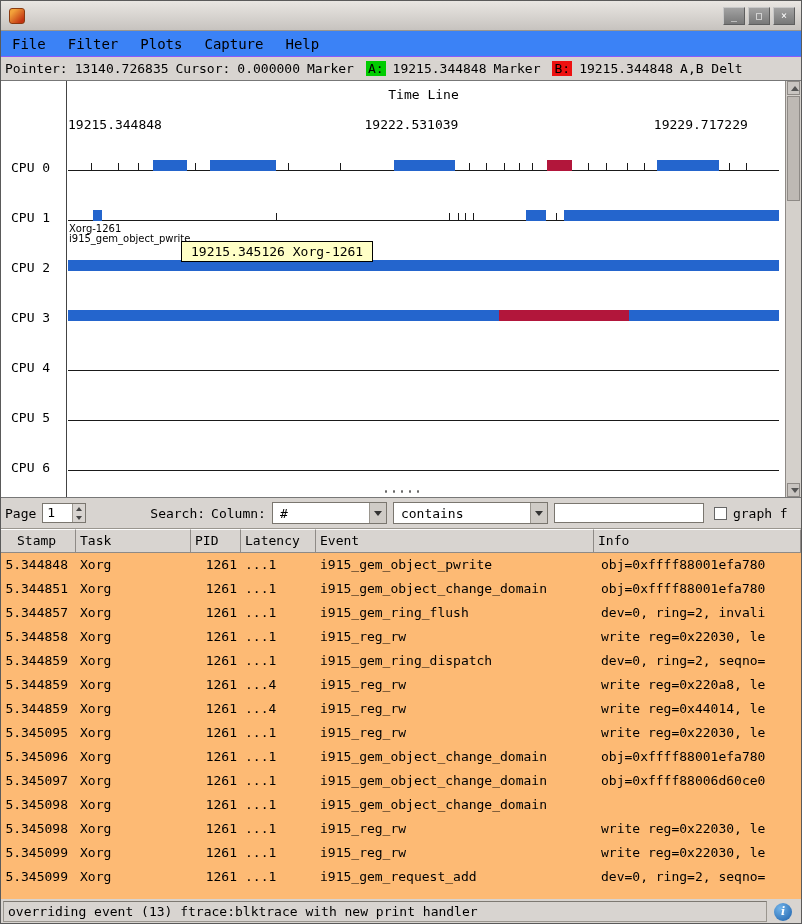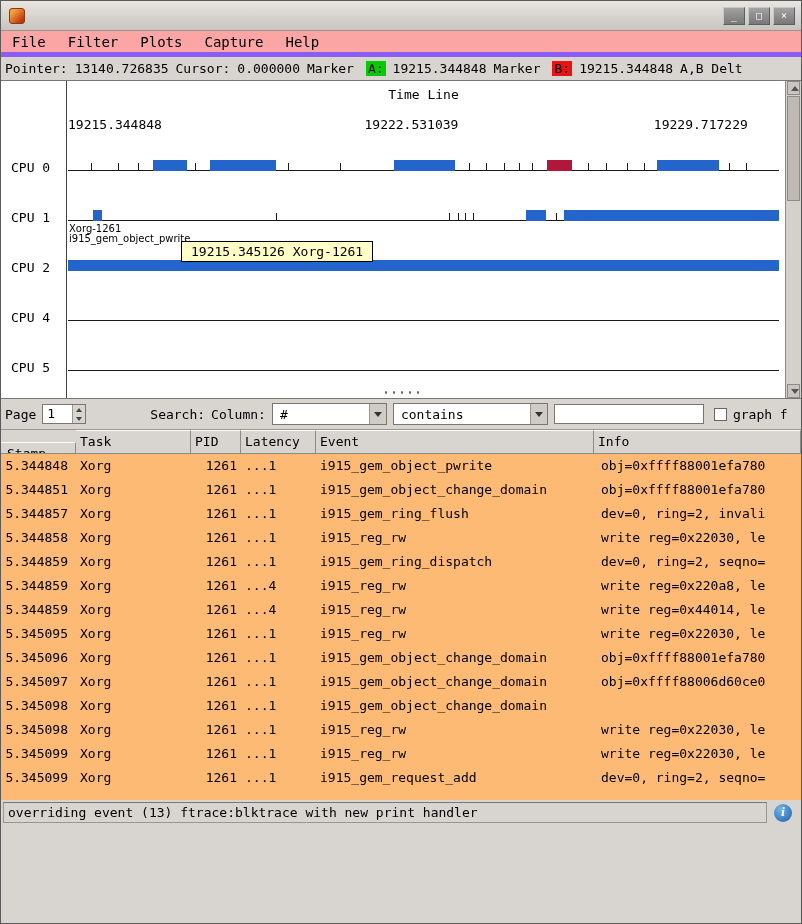--- a/index.html
+++ b/index.html
@@ -13,31 +13,31 @@
   .window { width: 802px; height: 924px; border: 1px solid #5a5a5a; background:#d8d4d0; overflow:hidden; }
 
   
   .titlebar { height: 30px; background: linear-gradient(#e9e6e2, #c7c3bf); border-bottom: 1px solid #9a968f; position: relative; display:flex; align-items:center; }
   .app-icon { width:16px; height:16px; margin-left:8px; border-radius:3px; background: linear-gradient(135deg,#f2a13a 20%, #c23312 85%); border:1px solid #8a3a10; }
   .title { position:absolute; left:0; right:0; text-align:center; font-family:"DejaVu Sans", sans-serif; font-weight:bold; font-size:13px; }
   .win-buttons { margin-left:auto; display:flex; gap:3px; padding-right:6px; z-index:2; }
   .win-btn { width:22px; height:18px; background: linear-gradient(#a2a2a2,#787878); border:1px solid #5e5e5e; border-top-color:#c8c8c8; border-left-color:#c8c8c8; color:#fff; font-size:10px; line-height:16px; text-align:center; cursor:default; }
 
   
-  .menubar { height: 26px; background:#fca5a5; display:flex; align-items:center; border-bottom:5px solid #8b5cf6; }
+  .menubar { height: 26px; background:#3b82f6; display:flex; align-items:center; border-bottom:1px solid #8b5cf6; }
   .menu-item { padding: 3px 11px; font-size:14px; }
 
   
   .infobar { height: 24px; background:#d8d4d0; border-bottom:1px solid #777; display:flex; align-items:center; padding-left:4px; white-space:nowrap; overflow:hidden; }
   .infobar span { margin-right:7px; }
   .infobar .mlabel { margin-right:12px; }
   .badge { padding:0 2px; }
 
   
-  .graph { position:relative; height:318px; background:#fff; border-bottom:1px solid #777; overflow:hidden; }
+  .graph { position:relative; height:417px; background:#fff; border-bottom:1px solid #777; overflow:hidden; }
   .gutter-line { position:absolute; left:65px; top:0; bottom:0; width:1px; background:#444; }
   .tl-title { position:absolute; top:6px; left:67px; right:22px; text-align:center; }
   .axis { position:absolute; top:36px; left:67px; right:22px; height:16px; }
   .axis-ts { position:absolute; top:0; white-space:nowrap; }
   .cpu-rows { position:absolute; top:50px; left:0; right:22px; }
   .cpu-row { position:relative; height:50px; }
   .cpu-label { position:absolute; left:10px; bottom:6px; }
   .lane { position:absolute; left:67px; right:0; top:0; bottom:0; }
   .baseline { position:absolute; left:0; right:0; bottom:10px; height:1px; background:#1a1a1a; }
   .tick { position:absolute; bottom:11px; height:7px; width:1px; background:#1a1a1a; }
@@ -71,21 +71,21 @@
   .combo-arrow { width:17px; height:100%; background:#cfcbc6; border-left:1px solid #9a968f; position:relative; }
   .combo-arrow::after { content:""; position:absolute; left:4px; top:8px; border-left:4px solid transparent; border-right:4px solid transparent; border-top:5px solid #333; }
   .search-input { width:150px; height:20px; border:1px solid #7a766f; background:#fff; font-family:inherit; font-size:13px; padding:0 3px; }
   .checkbox { width:13px; height:13px; border:1px solid #666; background:#fff; margin-left:4px; }
 
   
   .thead, .tr { display:grid; grid-template-columns:75px 115px 50px 75px 278px 1fr; }
   .thead { height:24px; }
   .th { background:#d8d4d0; border-right:1px solid #8e8a86; border-bottom:1px solid #8e8a86; border-top:1px solid #fdfdfd;
         line-height:22px; padding-left:4px; overflow:hidden; white-space:nowrap; }
-  .th.c0 { padding-left:6px;margin-top:12px; }
+  .th.c0 { padding-left:16px; }
   .tbody { height:346px; background:#fdba74; overflow:hidden; }
   .tr { height:24px; }
   .td { line-height:24px; white-space:nowrap; overflow:hidden; }
   .td.c0 { text-align:right; padding-right:8px; }
   .td.c1 { padding-left:4px; }
   .td.c2 { text-align:right; padding-right:4px; }
   .td.c3 { padding-left:4px; }
   .td.c4 { padding-left:4px; }
   .td.c5 { padding-left:7px; }
 
@@ -188,20 +188,34 @@
         <div class="cpu-row">
           <div class="cpu-label">CPU 2</div>
           <div class="lane">
             <div class="baseline"></div>
             <div class="tick" style="left: 49.4%;"></div>
             <div class="tick" style="left: 56%;"></div>
             <div class="seg" style="left: 0%; width: 100%; background: rgb(36, 101, 205);"></div>
           </div>
         </div>
         <div class="cpu-row">
+          <div class="cpu-label">CPU 3</div>
+          <div class="lane">
+            <div class="baseline"></div>
+            <div class="tick" style="left: 3.9%;"></div>
+            <div class="tick" style="left: 8.4%;"></div>
+            <div class="tick" style="left: 16.1%;"></div>
+            <div class="tick" style="left: 34%;"></div>
+            <div class="tick" style="left: 43.1%;"></div>
+            <div class="tick" style="left: 53.2%;"></div>
+            <div class="seg" style="left: 0%; width: 100%; background: rgb(36, 101, 205);"></div>
+            <div class="seg" style="left: 60.6%; width: 18.3%; background: rgb(178, 22, 59);"></div>
+          </div>
+        </div>
+        <div class="cpu-row">
           <div class="cpu-label">CPU 4</div>
           <div class="lane">
             <div class="baseline"></div>
           </div>
         </div>
         <div class="cpu-row">
           <div class="cpu-label">CPU 5</div>
           <div class="lane">
             <div class="baseline"></div>
           </div>

